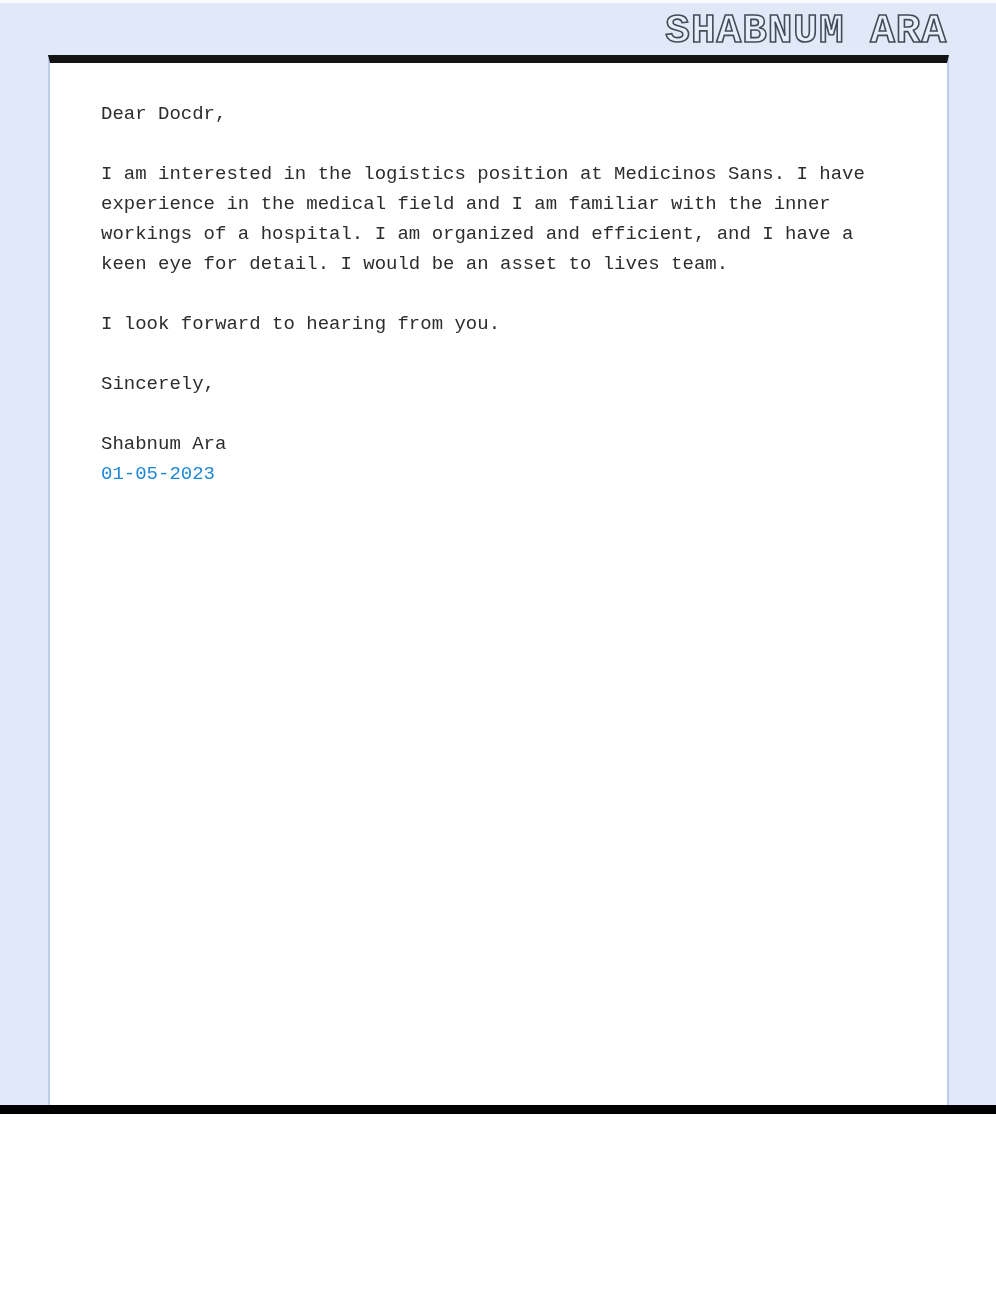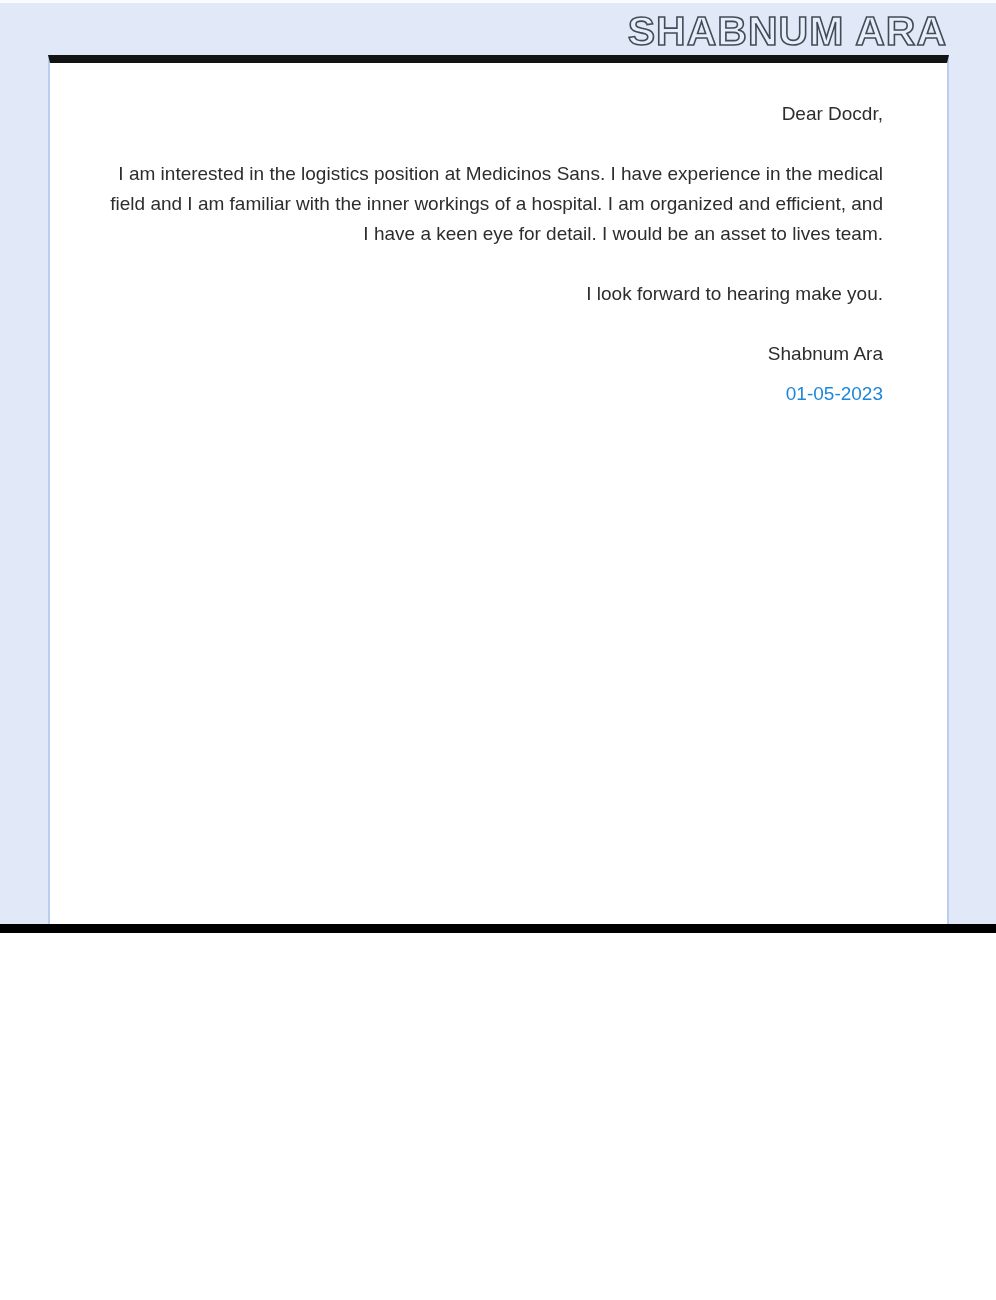--- a/index.html
+++ b/index.html
@@ -3,24 +3,24 @@
 <meta charset="utf-8">
 <style>
   html, body {
     margin: 0;
     padding: 0;
     background: #ffffff;
   }
   .canvas {
     position: relative;
     width: 996px;
-    height: 933px;
+    height: 1114px;
     background: #e1e8f8;
     overflow: hidden;
-    font-family: Liberation Sans, sans-serif;
+    font-family: Liberation Mono, monospace;
   }
   .top-white-strip {
     position: absolute;
     top: 0; left: 0;
     width: 100%;
     height: 3px;
     background: #fbfcfe;
   }
   .letterhead-name {
     position: absolute;
@@ -48,28 +48,26 @@
   }
   .content {
     position: absolute;
     top: 36px;
     left: 51px;
     width: 782px;
     color: #2d2d2d;
     font-size: 19px;
     line-height: 30px;
     font-weight: 300;
-    text-align: right;
   }
   .content p {
     margin: 0 0 30px 0;
   }
   .date-link {
     display: inline-block;
-    margin-top: 10px;
     color: #1d87d8;
     font-size: 19px;
     line-height: 30px;
     text-decoration: none;
     cursor: pointer;
   }
   .page-footer {
     position: absolute;
     right: 10px;
     bottom: 1px;
@@ -96,22 +94,23 @@
   <div class="letterhead-name">SHABNUM ARA</div>
 
   <div class="page">
 
     <div class="content">
       <p>Dear Docdr,</p>
 
       <p>I am interested in the logistics position at Medicinos Sans. I have experience in the medical field and I am familiar with the inner workings of a hospital. I am organized and efficient, and I have a keen eye for detail. I would be an asset to lives team.</p>
 
 
-      <p>I look forward to hearing make you.</p>
+      <p>I look forward to hearing from you.</p>
 
+      <p>Sincerely,</p>
 
       <p style="margin-bottom:0;">Shabnum Ara</p>
 
       <a class="date-link">01-05-2023</a>
     </div>
 
     <div class="page-footer">Lazyapply.com</div>
   </div>
 
   <div class="bottom-black-strip"></div>

